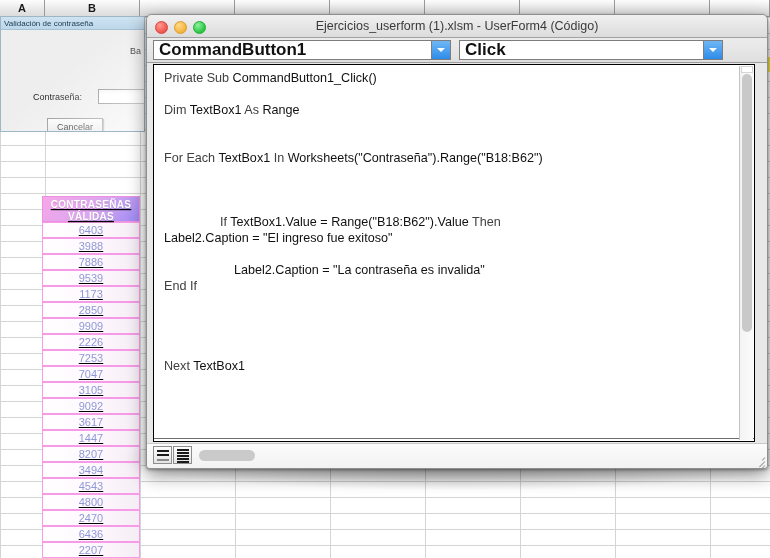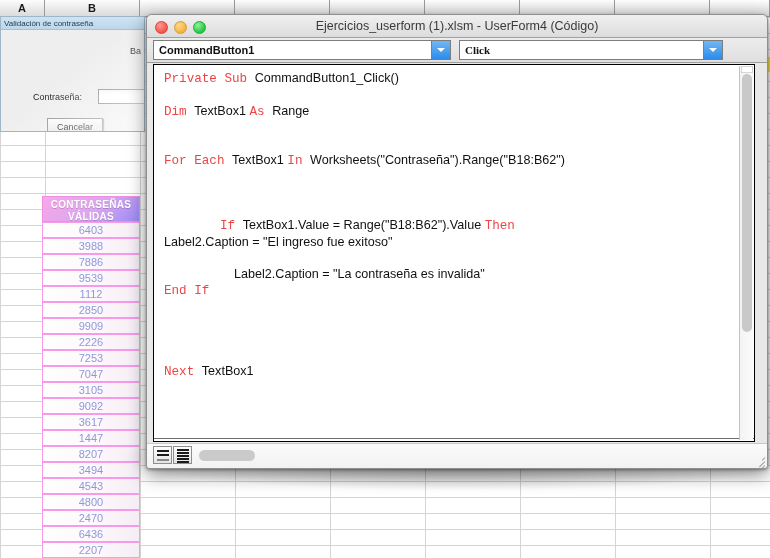--- a/index.html
+++ b/index.html
@@ -32,21 +32,21 @@
   .grid-vline { position: absolute; top: 0; height: 541px; width: 1px; background: #d4d4d4; }
 
   
   .win-shadow {
     position: absolute;
     background: radial-gradient(ellipse at center, rgba(0,0,0,0.30) 0%, rgba(0,0,0,0.0) 72%);
     pointer-events: none;
   }
 
   
-  .pw-col { position: absolute; left: 42px; top: 196px; width: 98px; }
+  .pw-col { position: absolute; left: 42px; top: 196px; width: 98px; text-decoration: underline; }
   .pw-head {
     height: 26px; box-sizing: border-box;
     background: linear-gradient(135deg, #f7a8e8 0%, #d9a6f0 55%, #9b8bf4 100%);
     color: #ffffff; font-size: 10px; font-weight: bold; letter-spacing: .3px;
     text-align: center; line-height: 12px; padding-top: 2px;
     border: 1px solid #ef8fe0;
     text-shadow: 0 1px 0 rgba(0,0,0,.18);
   }
   .pw-cell {
     height: 16px; box-sizing: border-box;
@@ -136,48 +136,48 @@
     background: linear-gradient(to bottom, #ececec 0%, #dfdfdf 100%);
     border-bottom: 1px solid #9c9c9c;
   }
   .combo {
     position: absolute; top: 2px; height: 20px;
     background: #ffffff; border: 1px solid #7d7d7d;
     box-sizing: border-box;
   }
   .combo .cv {
     position: absolute; left: 5px; top: 0; height: 18px; line-height: 18px;
-    font-size: 11px; font-weight: bold; color: #111111; white-space: nowrap;
+    font-size: 17px; font-weight: bold; color: #111111; white-space: nowrap;
   }
   .combo .arrowbox {
     position: absolute; right: 0; top: 0; width: 18px; height: 18px;
     background: linear-gradient(to bottom, #6fb7f5 0%, #2d8ce8 100%);
     border-left: 1px solid #7d7d7d;
   }
   .combo .arrowbox::after {
     content: ""; position: absolute; left: 5px; top: 7px;
     border-left: 4px solid transparent; border-right: 4px solid transparent;
     border-top: 4px solid #ffffff;
   }
   #combo-object { left: 6px; width: 298px; }
-  #combo-proc   { left: 312px; width: 264px; font-family: Liberation Serif, serif; }
+  #combo-proc   { left: 312px; width: 264px; }
 
   .code-area {
     position: absolute; left: 6px; top: 49px; width: 602px; height: 378px;
     background: #ffffff; border: 1px solid #000000; box-sizing: border-box;
     overflow: hidden;
   }
   .code-text {
     position: absolute; left: 0; top: 0; width: 585px; height: 100%;
     font-family: "Liberation Sans", sans-serif;
     font-size: 12.6px; line-height: 16px; color: #111111;
     white-space: pre;
     padding: 5px 0 0 10px; box-sizing: border-box;
   }
-  .kw { color: #ef4444; font-family: Liberation Mono, monospace; }
+  .kw { color: #404040; }
   .endsub-rule {
     position: absolute; left: 0; bottom: 2px; width: 601px; height: 1px; background: #6f6f6f;
   }
   .vscroll {
     position: absolute; right: 1px; top: 1px; width: 14px; bottom: 1px;
     background: linear-gradient(to right, #f3f3f3, #fbfbfb);
     border-left: 1px solid #c3c3c3; box-sizing: border-box;
   }
   .vthumb {
     position: absolute; left: 2px; top: 8px; width: 10px; height: 258px;
@@ -295,21 +295,21 @@
     <div class="pw-col">
       <div class="pw-head">
         <div>CONTRASEÑAS</div>
         <div>VÁLIDAS</div>
       </div>
       <div id="pw-cells">
           <div class="pw-cell">6403</div>
           <div class="pw-cell">3988</div>
           <div class="pw-cell">7886</div>
           <div class="pw-cell">9539</div>
-          <div class="pw-cell">1112</div>
+          <div class="pw-cell">1173</div>
           <div class="pw-cell">2850</div>
           <div class="pw-cell">9909</div>
           <div class="pw-cell">2226</div>
           <div class="pw-cell">7253</div>
           <div class="pw-cell">7047</div>
           <div class="pw-cell">3105</div>
           <div class="pw-cell">9092</div>
           <div class="pw-cell">3617</div>
           <div class="pw-cell">1447</div>
           <div class="pw-cell">8207</div>

